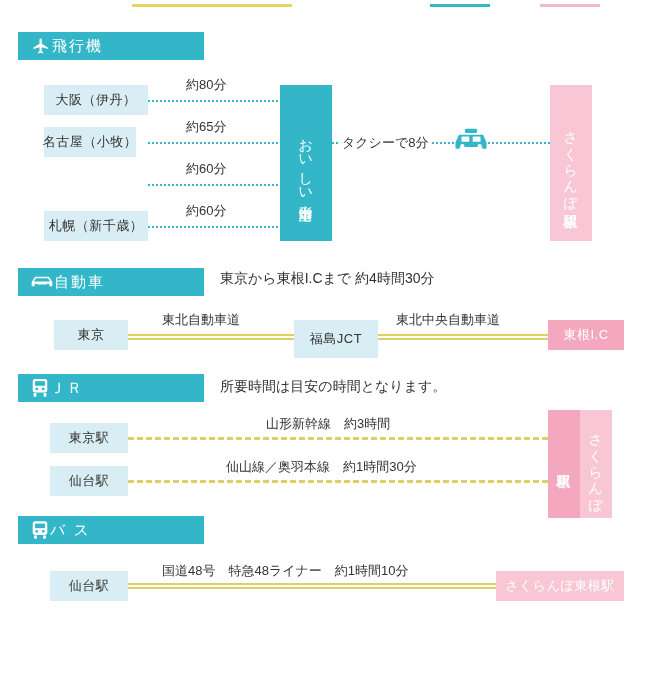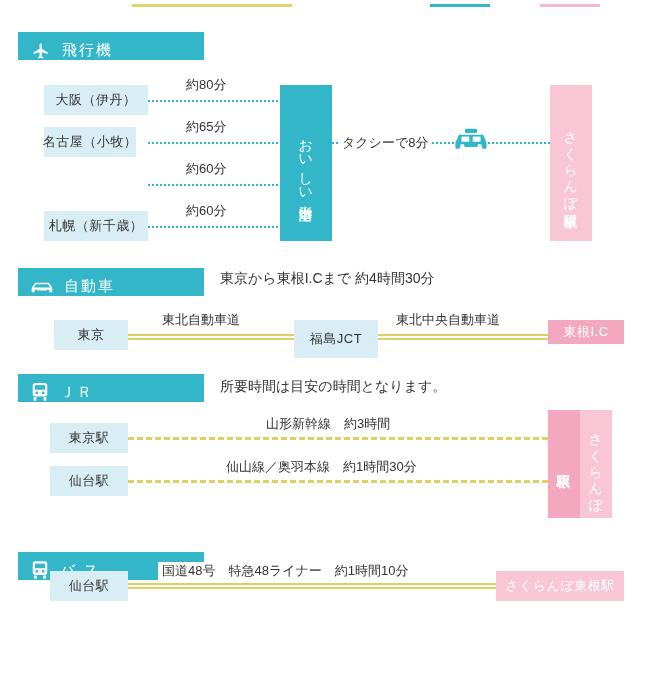--- a/index.html
+++ b/index.html
@@ -27,22 +27,21 @@
   .toprule.teal { background: #33b6c8; }
   .toprule.pink { background: #f4b9cb; }
 
   
   .sec-head {
     position: absolute;
     height: 28px;
     background: #33b6c8;
     color: #ffffff;
     display: flex;
-    align-items: flex-end;
-    gap: 10px;
+    align-items: center;
     padding: 0 14px 0 12px;
     box-sizing: border-box;
   }
   .sec-head .sec-label {
     font-size: 15px;
     letter-spacing: 2px;
     white-space: nowrap;
   }
   .sec-head .ico { display: flex; align-items: center; }
 
@@ -174,21 +173,21 @@
 
   <div class="caption note" style="left:216px; top:270px;">東京から東根I.Cまで 約4時間30分</div>
 
   <div class="double-yellow" style="left:128px; top:334px; width:184px;"></div>
   <div class="double-yellow" style="left:372px; top:334px; width:186px;"></div>
 
   <div class="node blue" style="left:54px; top:320px; width:74px; height:30px;">東京</div>
   <div class="caption" style="left:158px; top:311px;">東北自動車道</div>
   <div class="node blue" style="left:294px; top:320px; width:84px; height:38px;">福島JCT</div>
   <div class="caption" style="left:392px; top:311px;font-family:Liberation Mono, monospace;">東北中央自動車道</div>
-  <div class="node pink-dark" style="left:548px; top:320px; width:76px; height:24px;">東根I.C</div>
+  <div class="node pink-dark" style="left:548px; top:320px; width:76px; height:30px;">東根I.C</div>
 
   <div class="sec-head" style="left:18px; top:374px; width:186px;">
     <span class="ico">
       <svg width="20" height="20" viewBox="0 0 22 22" aria-hidden="true">
         <rect x="3" y="1" width="16" height="15" rx="3" fill="#ffffff"></rect>
         <rect x="5.5" y="3.5" width="11" height="5" fill="#33b6c8"></rect>
         <circle cx="7.5" cy="12" r="1.5" fill="#33b6c8"></circle>
         <circle cx="14.5" cy="12" r="1.5" fill="#33b6c8"></circle>
         <rect x="4" y="16.5" width="3" height="4" fill="#ffffff"></rect>
         <rect x="15" y="16.5" width="3" height="4" fill="#ffffff"></rect>
@@ -204,21 +203,21 @@
 
   <div class="node blue" style="left:50px; top:423px; width:78px; height:30px;">東京駅</div>
   <div class="node blue" style="left:50px; top:466px; width:78px; height:30px;">仙台駅</div>
 
   <div class="caption" style="left:262px; top:415px;">山形新幹線　約3時間</div>
   <div class="caption" style="left:222px; top:458px;">仙山線／奥羽本線　約1時間30分</div>
 
   <div class="node pink-dark vert" style="left:548px; top:410px; width:32px; height:108px; font-size:14px;">東根駅</div>
   <div class="node pink vert" style="left:580px; top:410px; width:32px; height:108px; font-size:14px;">さくらんぼ</div>
 
-  <div class="sec-head" style="left:18px; top:552px; width:186px;">
+  <div class="sec-head" style="left:18px; top:516px; width:186px;">
     <span class="ico">
       <svg width="20" height="20" viewBox="0 0 22 22" aria-hidden="true">
         <rect x="3" y="1.5" width="16" height="15" rx="3" fill="#ffffff"></rect>
         <rect x="5.5" y="4" width="11" height="5" fill="#33b6c8"></rect>
         <circle cx="7.5" cy="12.5" r="1.5" fill="#33b6c8"></circle>
         <circle cx="14.5" cy="12.5" r="1.5" fill="#33b6c8"></circle>
         <rect x="4.5" y="17" width="3" height="3.5" fill="#ffffff"></rect>
         <rect x="14.5" y="17" width="3" height="3.5" fill="#ffffff"></rect>
       </svg>
     </span>

